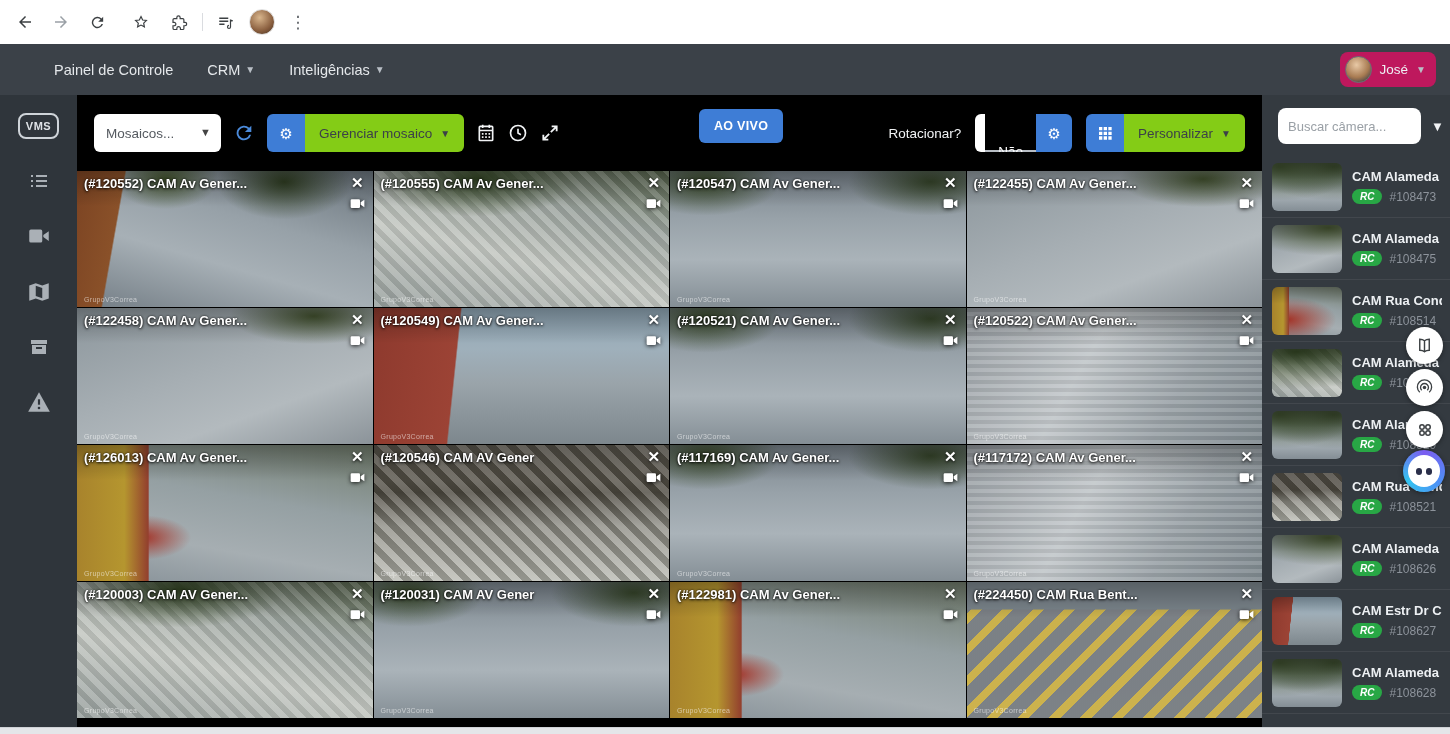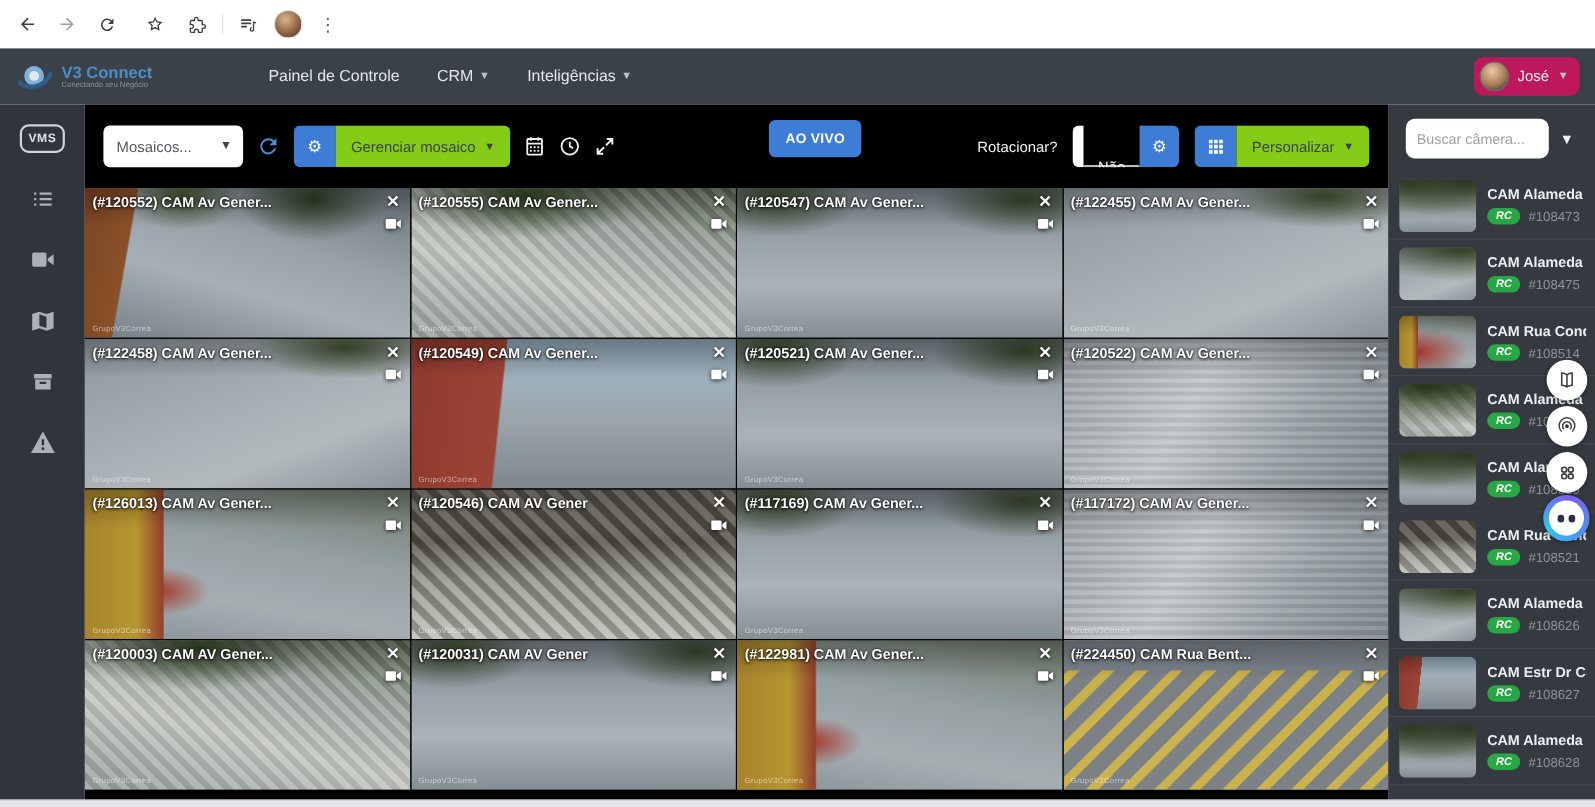--- a/index.html
+++ b/index.html
@@ -97,21 +97,21 @@
     repeating-linear-gradient(45deg, rgba(255,255,255,.20) 0 7px, rgba(40,40,35,.25) 7px 14px),
     linear-gradient(180deg,#6a655a 0%,#4a463d 35%,#8e8d85 60%,#b9bab2 100%); }
   [data-scene="i"] .t-sc, .thumb[data-scene="i"] { background:
     linear-gradient(180deg,#7b858c 0%,#7b858c 20%,rgba(0,0,0,0) 20.5%),
     repeating-linear-gradient(135deg, rgba(212,180,60,.85) 0 8px, rgba(120,125,130,.9) 8px 22px),
     linear-gradient(180deg,#8f999f 0%,#98a2a8 40%,#a2abb0 100%); }
 
   
   .sidebar-right { width:188px; background:#343a40; flex:0 0 auto; display:flex; flex-direction:column; }
   .search-row { padding:13px 10px 12px 16px; display:flex; align-items:center; gap:10px; }
-  .search-input { width:130px; height:36px; border:none; border-radius:8px; background:#fff; font-size:13px; color:#333; padding:0 10px; font-family:"Liberation Sans",sans-serif; }
+  .search-input { width:143px; height:36px; border:none; border-radius:8px; background:#fff; font-size:13px; color:#333; padding:0 10px; font-family:"Liberation Sans",sans-serif; }
   .search-input::placeholder { color:#9aa0a6; }
   .search-caret { color:#f1f3f5; font-size:13px; font-weight:bold; cursor:pointer; }
   .cam-list { flex:1; overflow:hidden; }
   .cam-item { display:flex; align-items:center; gap:10px; padding:7px 8px 7px 10px; border-bottom:1px solid rgba(255,255,255,.07); cursor:pointer; height:62px; }
   .thumb { width:70px; height:48px; border-radius:6px; flex:0 0 auto; position:relative; overflow:hidden; }
   .thumb::after { content:''; position:absolute; inset:0; background:linear-gradient(180deg,rgba(0,0,0,.25),transparent 35%); }
   .cam-meta { min-width:0; }
   .cam-name { color:#edf0f3; font-size:13px; font-weight:bold; white-space:nowrap; overflow:hidden; }
   .cam-row2 { display:flex; align-items:center; gap:7px; margin-top:5px; }
   .rc-badge { background:#28a745; color:#fff; font-size:10px; font-weight:bold; border-radius:9px; padding:2px 8px;font-style:italic; }
@@ -161,31 +161,20 @@
           <path d="M3 7h12M3 11h12M3 15h7" stroke="currentColor" stroke-width="2" fill="none"></path>
           <path d="M16 16.5a2 2 0 1 0 2 2V9.5l3 1" stroke="currentColor" stroke-width="1.6" fill="none"></path>
         </svg>
     </span>
     <span class="avatar-sm"></span>
     <span class="bicon dots">⋮</span>
   </div>
 </div>
 
 <div class="navbar">
-  <div class="logo">
-    <svg class="logo-globe" viewBox="0 0 34 30">
-      <circle cx="17" cy="14" r="9" fill="#7fb3d9"></circle>
-      <path d="M4 20 C10 26, 26 26, 32 12" stroke="#2e5f8a" stroke-width="4" fill="none" stroke-linecap="round"></path>
-      <circle cx="17" cy="14" r="4.5" fill="#dfeaf2"></circle>
-    </svg>
-    <div class="logo-txt">
-      <div class="t1">V3 Connect</div>
-      <div class="t2">Conectando seu Negócio</div>
-    </div>
-  </div>
   <div class="nav-items">
     <span class="nav-item">
         <span>Painel de Controle</span>
       </span>
     <span class="nav-item">
         <span>CRM</span>
         <span class="caret">▼</span>
       </span>
     <span class="nav-item">
         <span>Inteligências</span>

